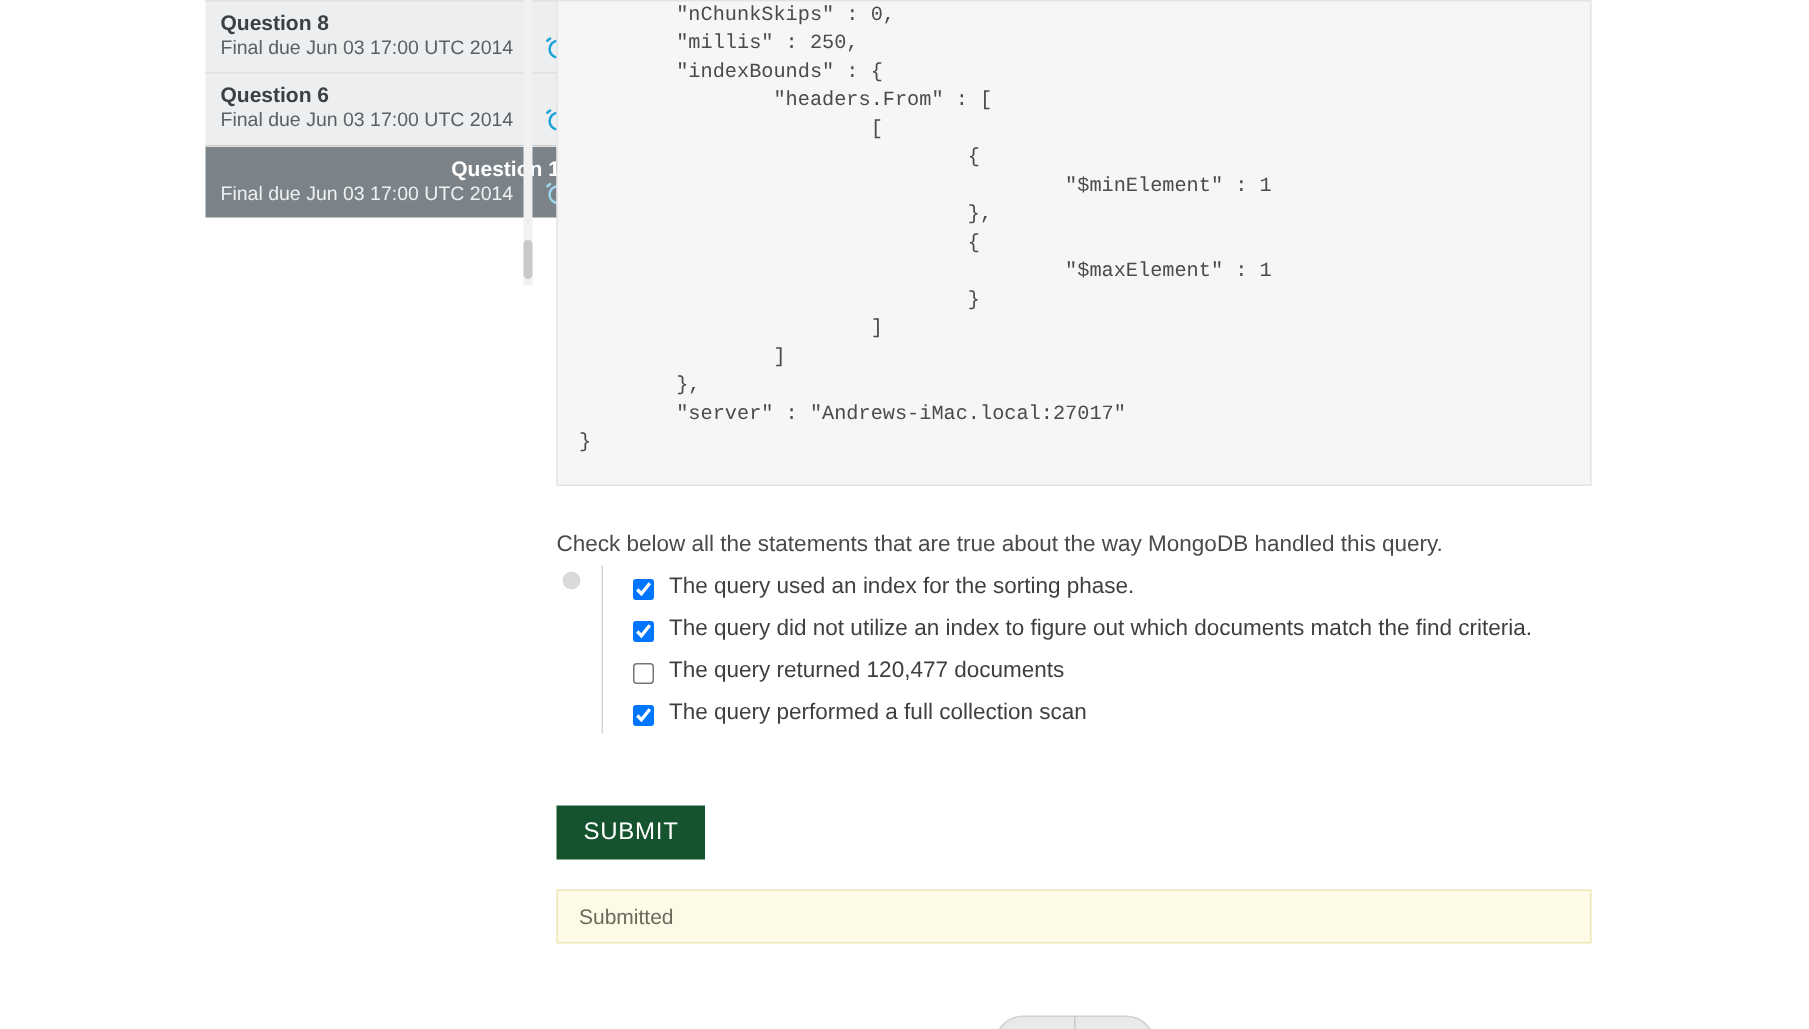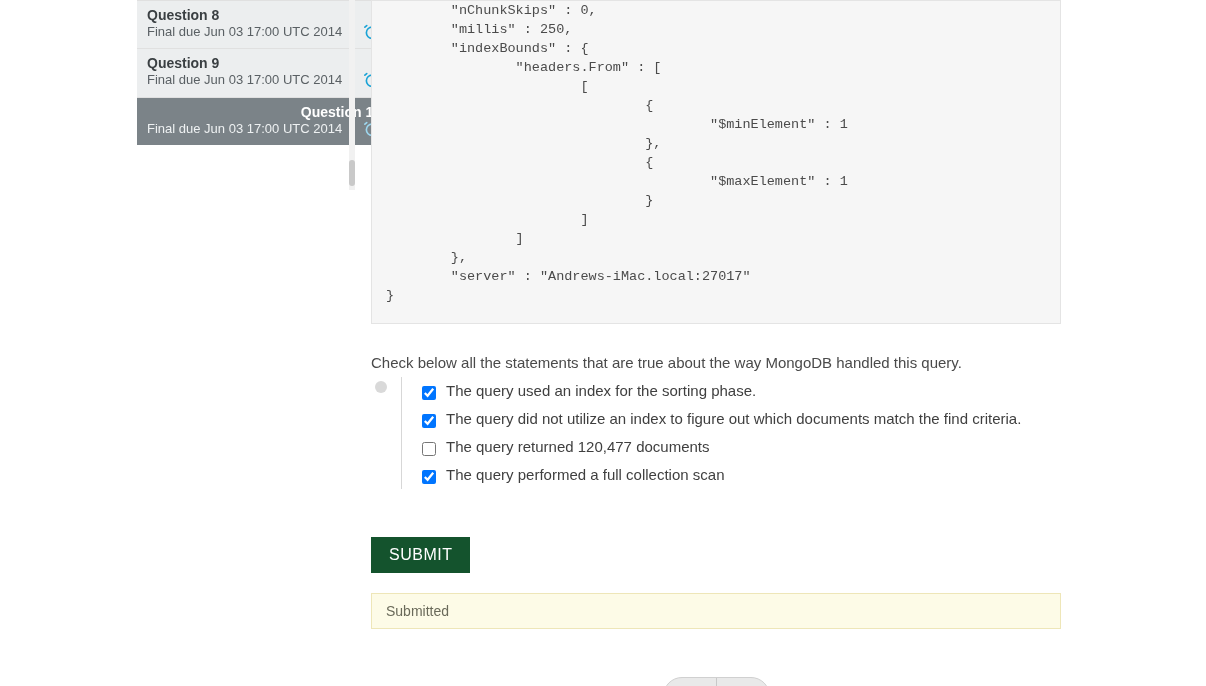--- a/index.html
+++ b/index.html
@@ -178,21 +178,21 @@
       <div class="clock-icon">
         <svg width="18" height="18" viewBox="0 0 24 24" fill="none" stroke="#1aa3d6" stroke-width="2.2" stroke-linecap="round" stroke-linejoin="round">
           <circle cx="12" cy="13" r="7.5"></circle>
           <path d="M12 9.5v4l2.5 1.5"></path>
           <path d="M5 3.5l-2.5 2"></path>
           <path d="M19 3.5l2.5 2"></path>
         </svg>
       </div>
     </div>
     <div class="q-item">
-      <div class="q-title">Question 9</div>
+      <div class="q-title">Question 6</div>
       <div class="q-sub">Final due Jun 03 17:00 UTC 2014</div>
       <div class="clock-icon">
         <svg width="18" height="18" viewBox="0 0 24 24" fill="none" stroke="#1aa3d6" stroke-width="2.2" stroke-linecap="round" stroke-linejoin="round">
           <circle cx="12" cy="13" r="7.5"></circle>
           <path d="M12 9.5v4l2.5 1.5"></path>
           <path d="M5 3.5l-2.5 2"></path>
           <path d="M19 3.5l2.5 2"></path>
         </svg>
       </div>
     </div>

